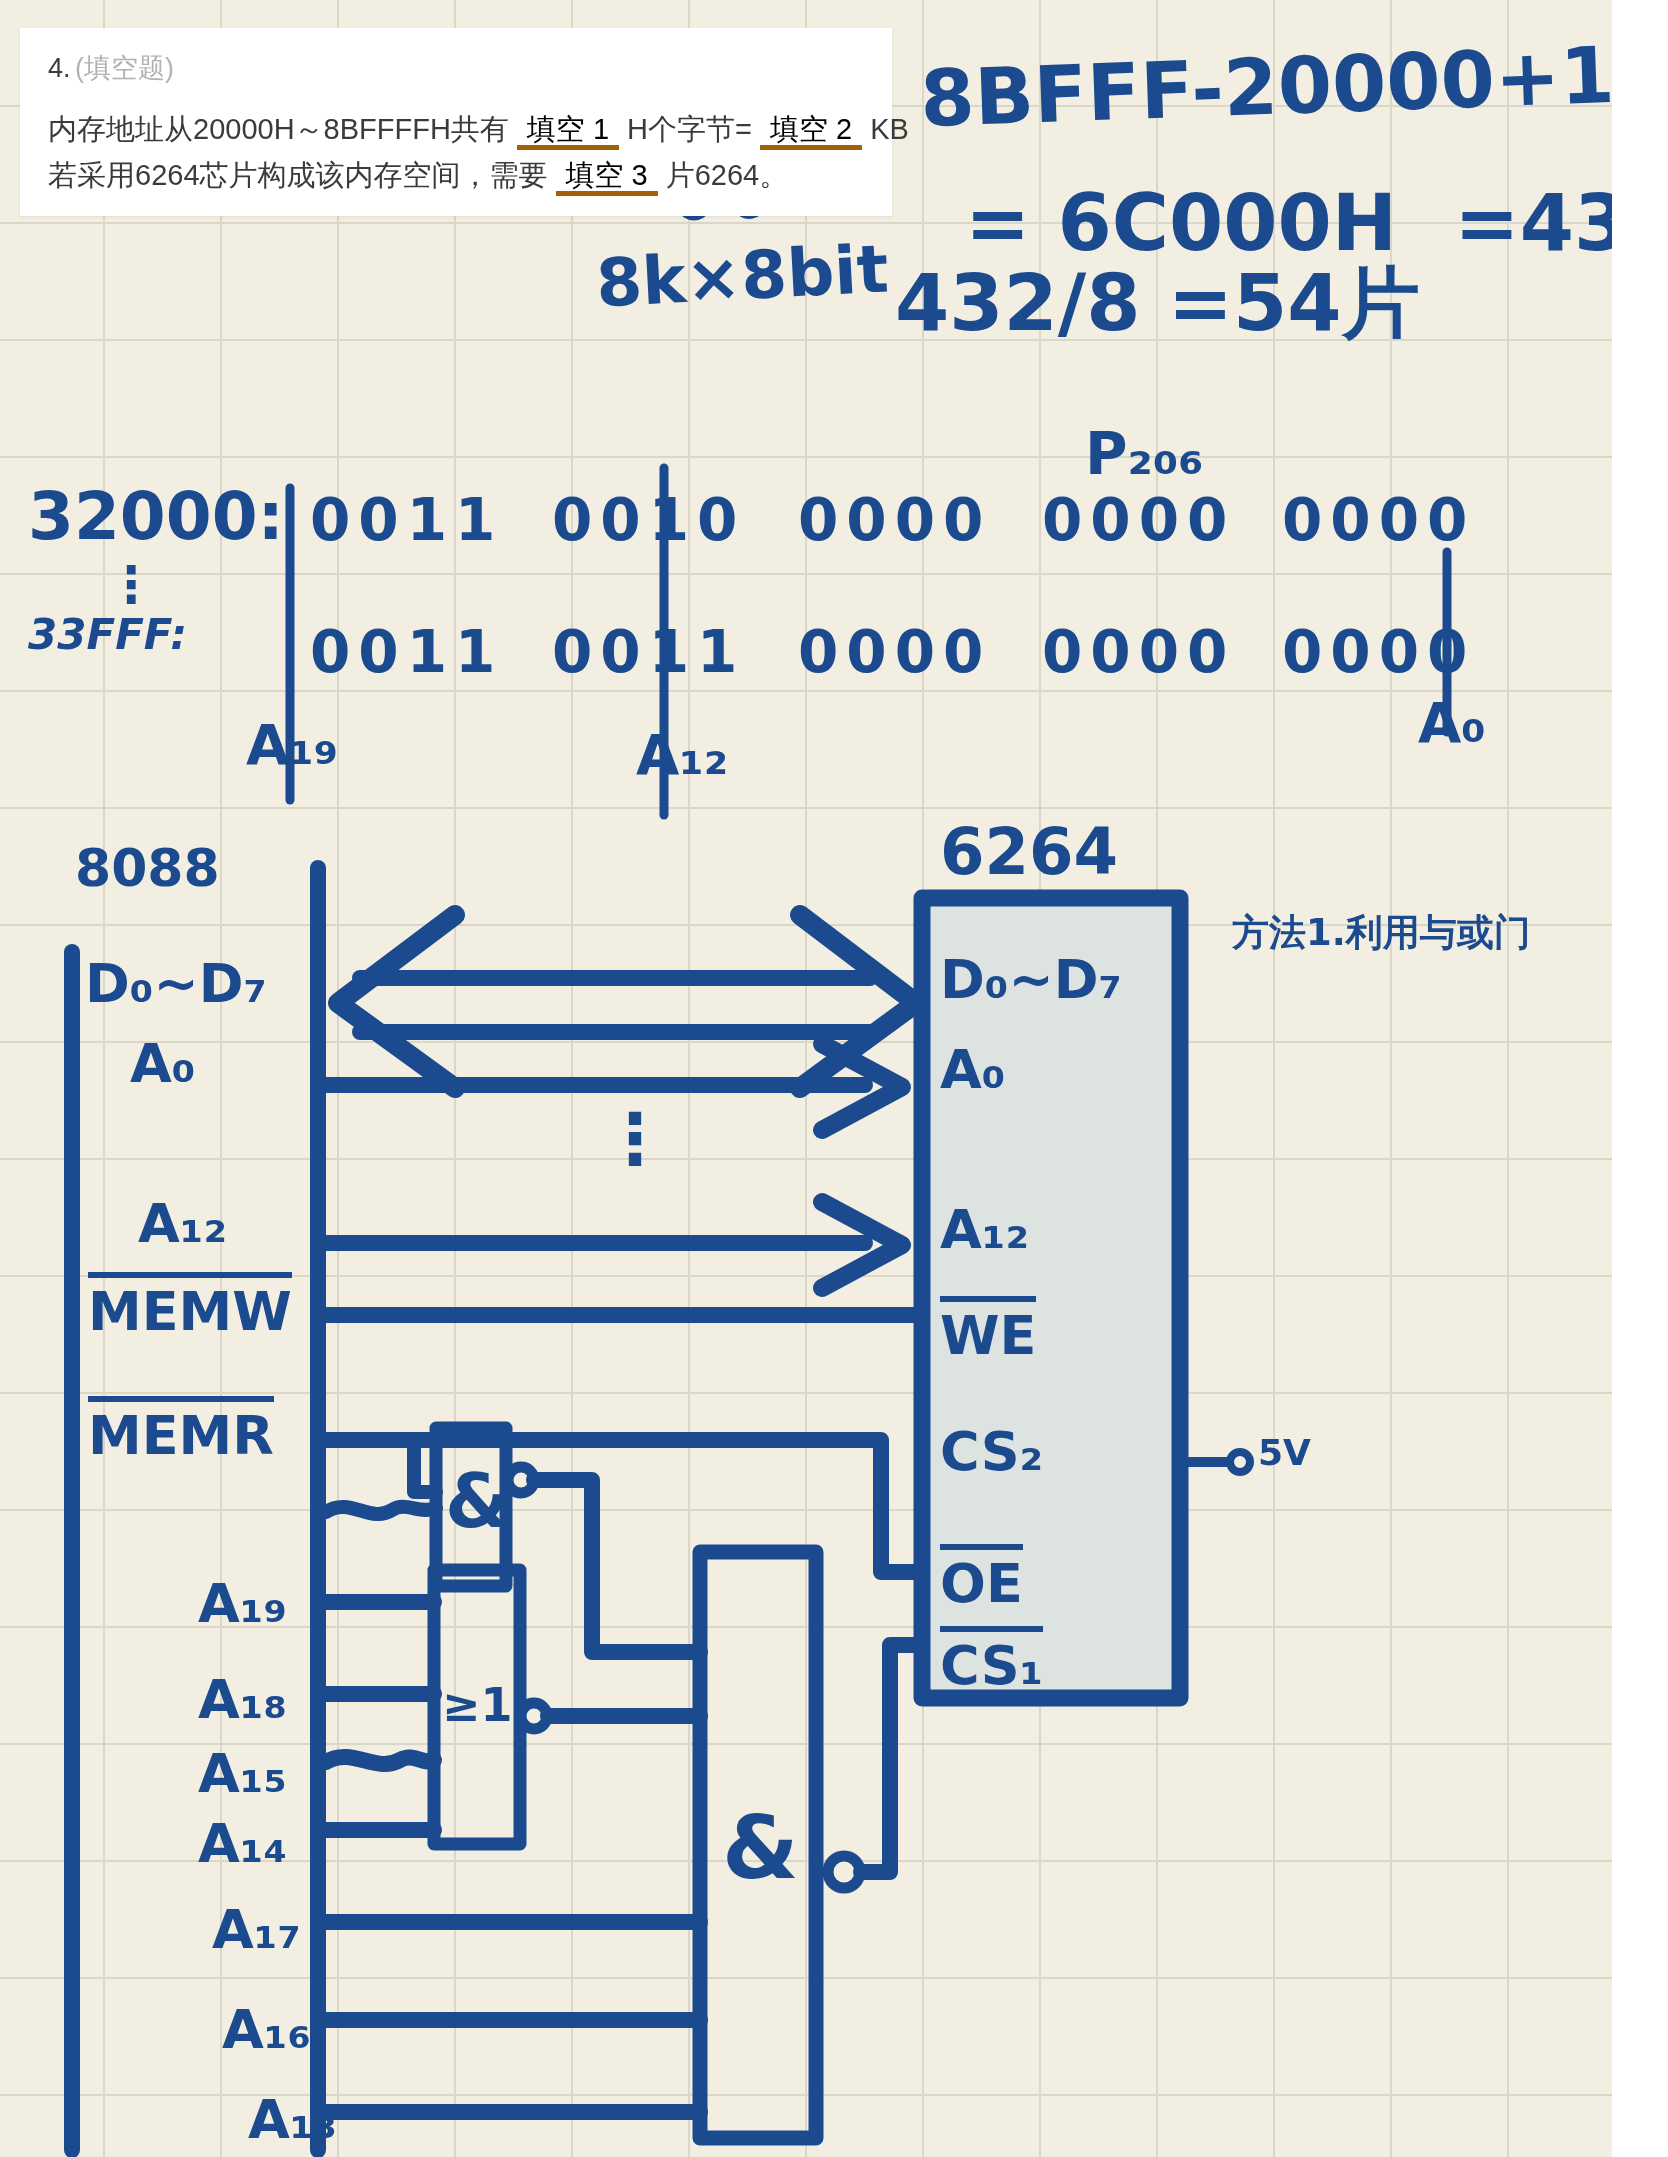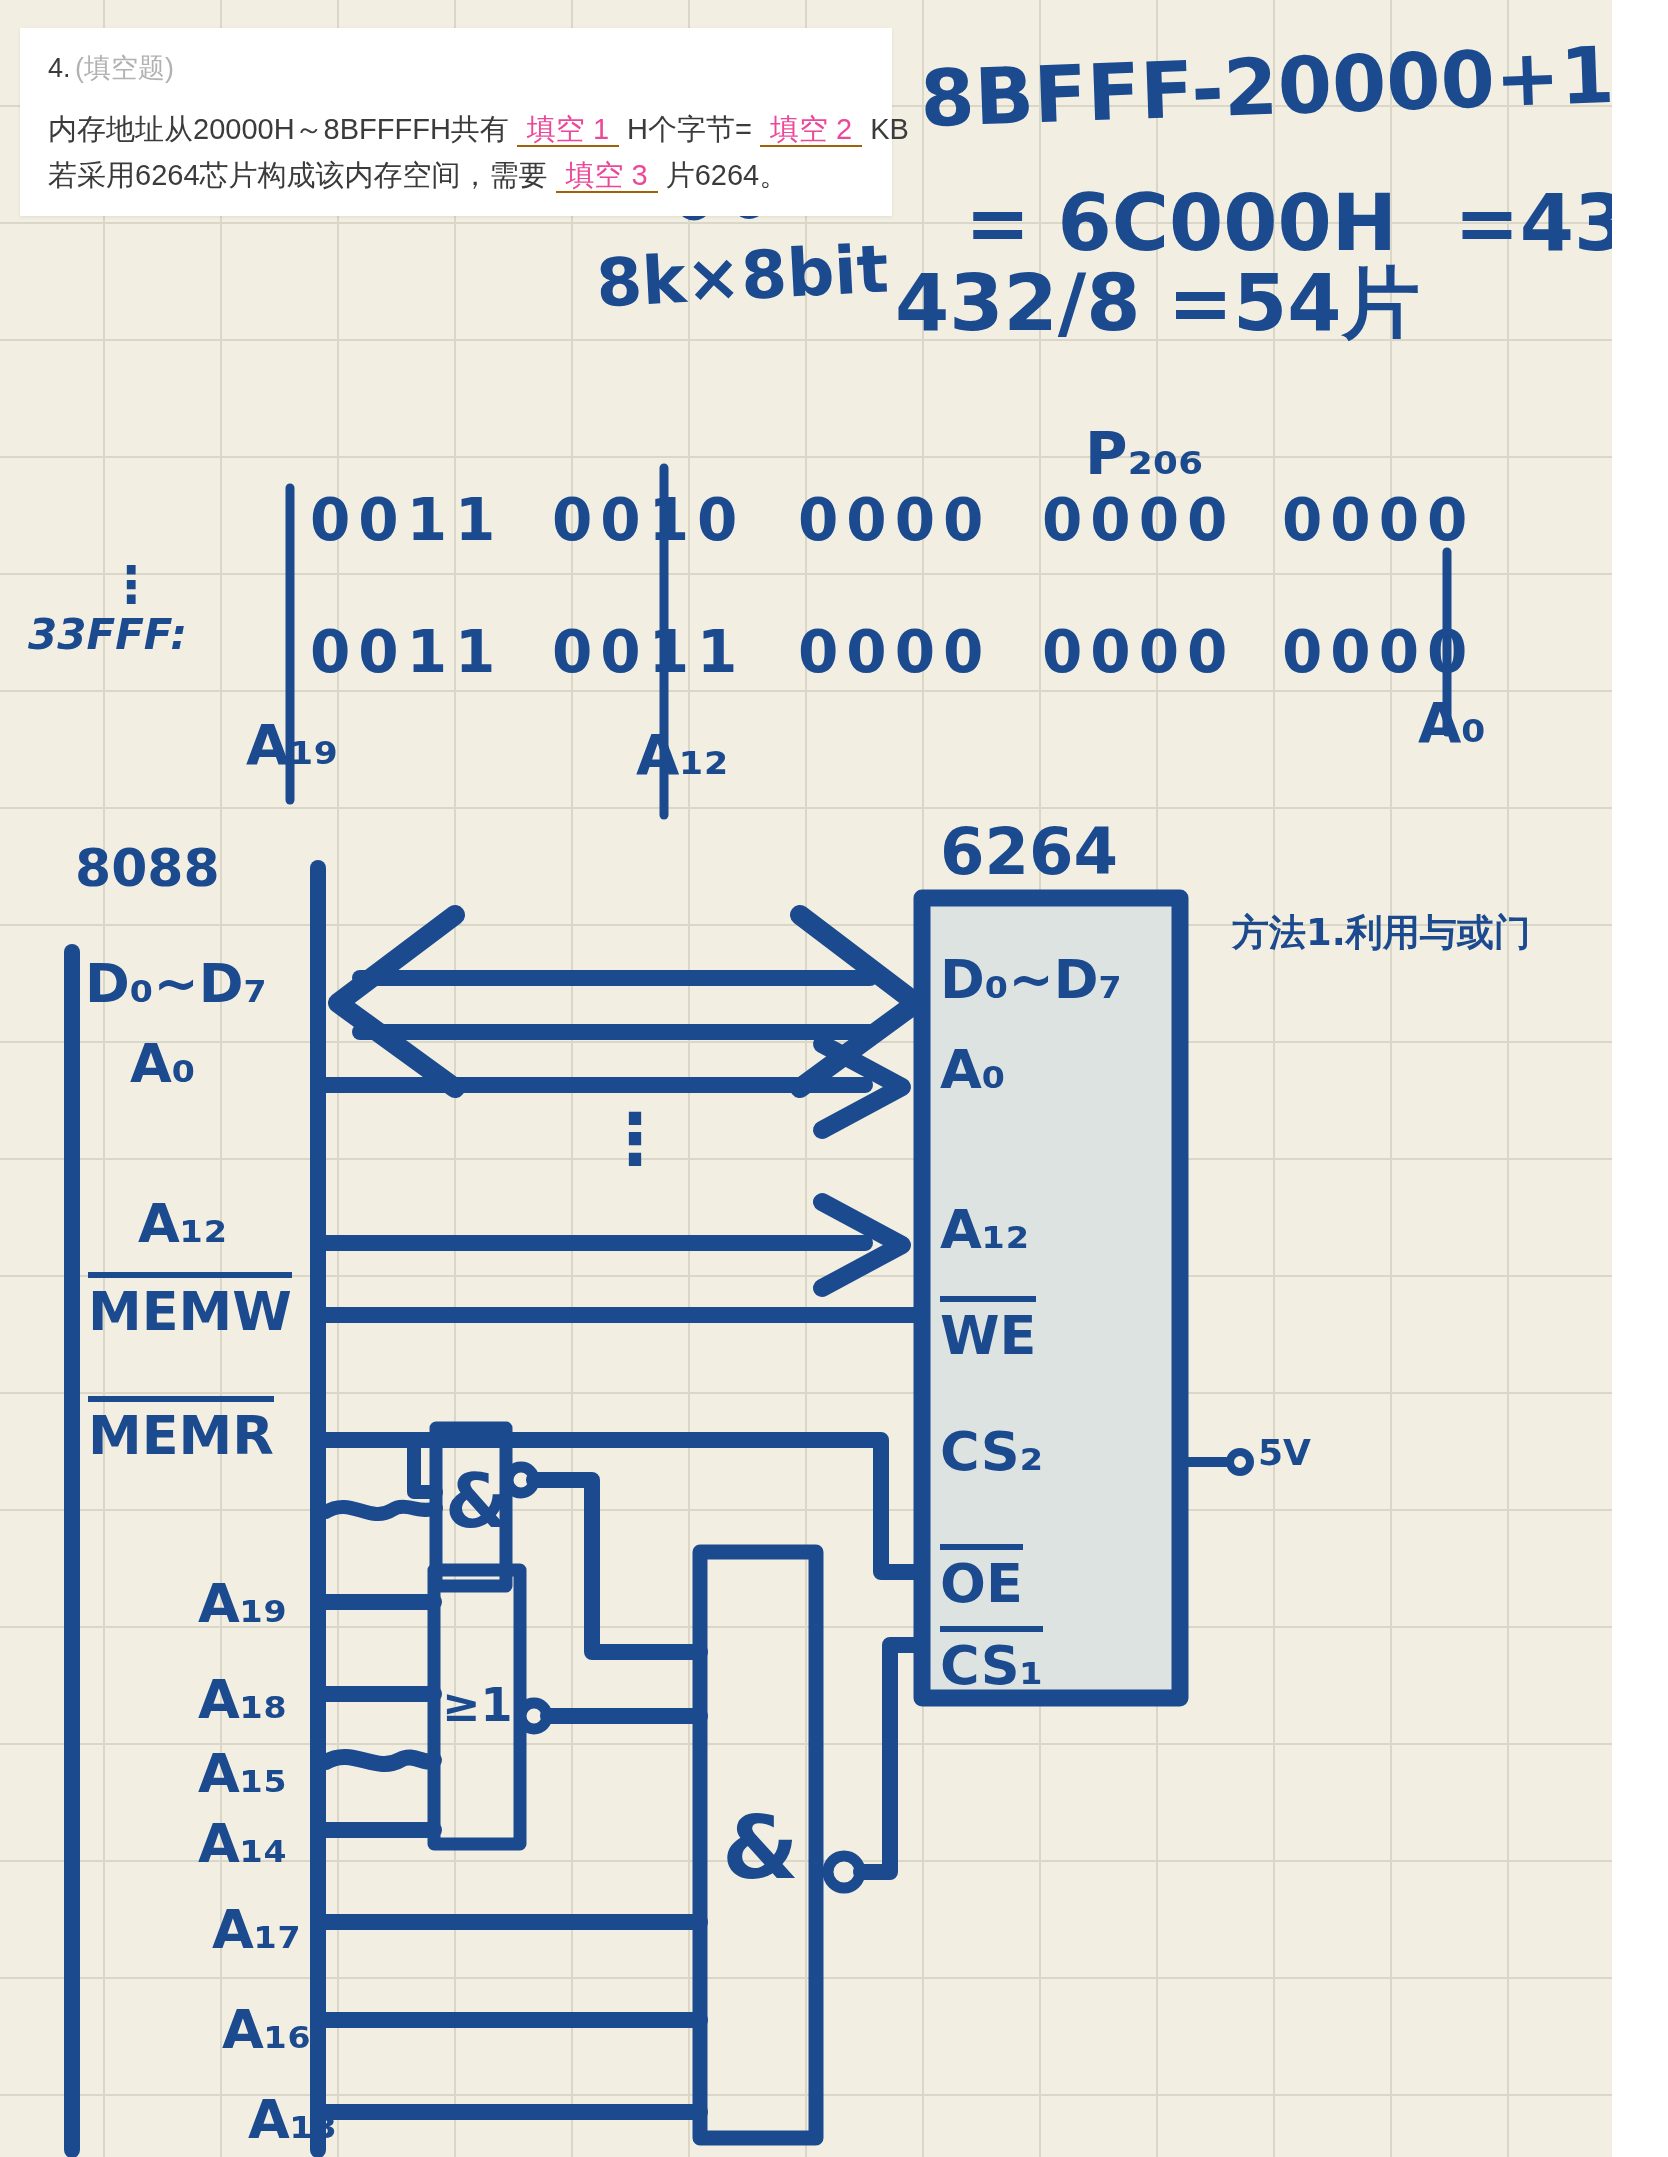--- a/index.html
+++ b/index.html
@@ -9,21 +9,21 @@
       linear-gradient(#dad7c8 2px, transparent 2px),
       linear-gradient(90deg,#dad7c8 2px, transparent 2px);
     background-size:117px 117px;
     background-position:-14px -12px;
     font-family:"Liberation Sans",sans-serif;}
   .abs{position:absolute;}
   .card{background:#ffffff;box-shadow:0 1px 3px rgba(0,0,0,0.08);z-index:2;}
   .qnum{color:#3b3b3b;font-size:27px;}
   .qtag{color:#b3b1b1;font-size:27px;}
   .qtext{color:#3b3b3b;font-size:29px;}
-  .blank{color:#ec4899;border-bottom:2px solid #a16207;padding:0 10px;margin:0 8px;white-space:nowrap;}
+  .blank{color:#000000;border-bottom:5px solid #a16207;padding:0 10px;margin:0 8px;white-space:nowrap;}
   .ink{color:#1b4a8f;font-family:"DejaVu Sans",sans-serif;font-weight:bold;z-index:3;white-space:nowrap;}
   .digits{font-size:58px;letter-spacing:8px;}
   .buslab{font-size:54px;}
   .pinlab{font-size:54px;}
   .overline{border-top:6px solid #1b4a8f;padding-top:2px;}
   svg{position:absolute;left:0;top:0;z-index:1;}
   .z3{z-index:3;}
 </style>
 </head>
 <body>
@@ -102,20 +102,21 @@
   <div class="abs ink" style="left:965px;top:178px;font-size:78px;">
     <span>= 6C000H</span>
     <span style="margin-left:30px;">=432KB</span>
   </div>
   <div class="abs ink" style="left:895px;top:252px;font-size:78px;">432/8 =54片</div>
   <div class="abs ink" style="left:596px;top:238px;font-size:66px;transform:rotate(-3deg);">8k×8bit</div>
 
 
   <div class="abs ink" style="left:1085px;top:420px;font-size:58px;">P₂₀₆</div>
 
+  <div class="abs ink" style="left:28px;top:478px;font-size:66px;">32000:</div>
   <div class="abs ink digits" style="left:310px;top:486px;">0011</div>
   <div class="abs ink digits" style="left:552px;top:486px;">0010</div>
   <div class="abs ink digits" style="left:798px;top:486px;">0000</div>
   <div class="abs ink digits" style="left:1042px;top:486px;">0000</div>
   <div class="abs ink digits" style="left:1282px;top:486px;">0000</div>
   <div class="abs ink" style="left:106px;top:556px;font-size:50px;">⋮</div>
   <div class="abs ink" style="left:28px;top:610px;font-size:42px;font-style:italic;">33FFF:</div>
   <div class="abs ink digits" style="left:310px;top:618px;">0011</div>
   <div class="abs ink digits" style="left:552px;top:618px;">0011</div>
   <div class="abs ink digits" style="left:798px;top:618px;">0000</div>

